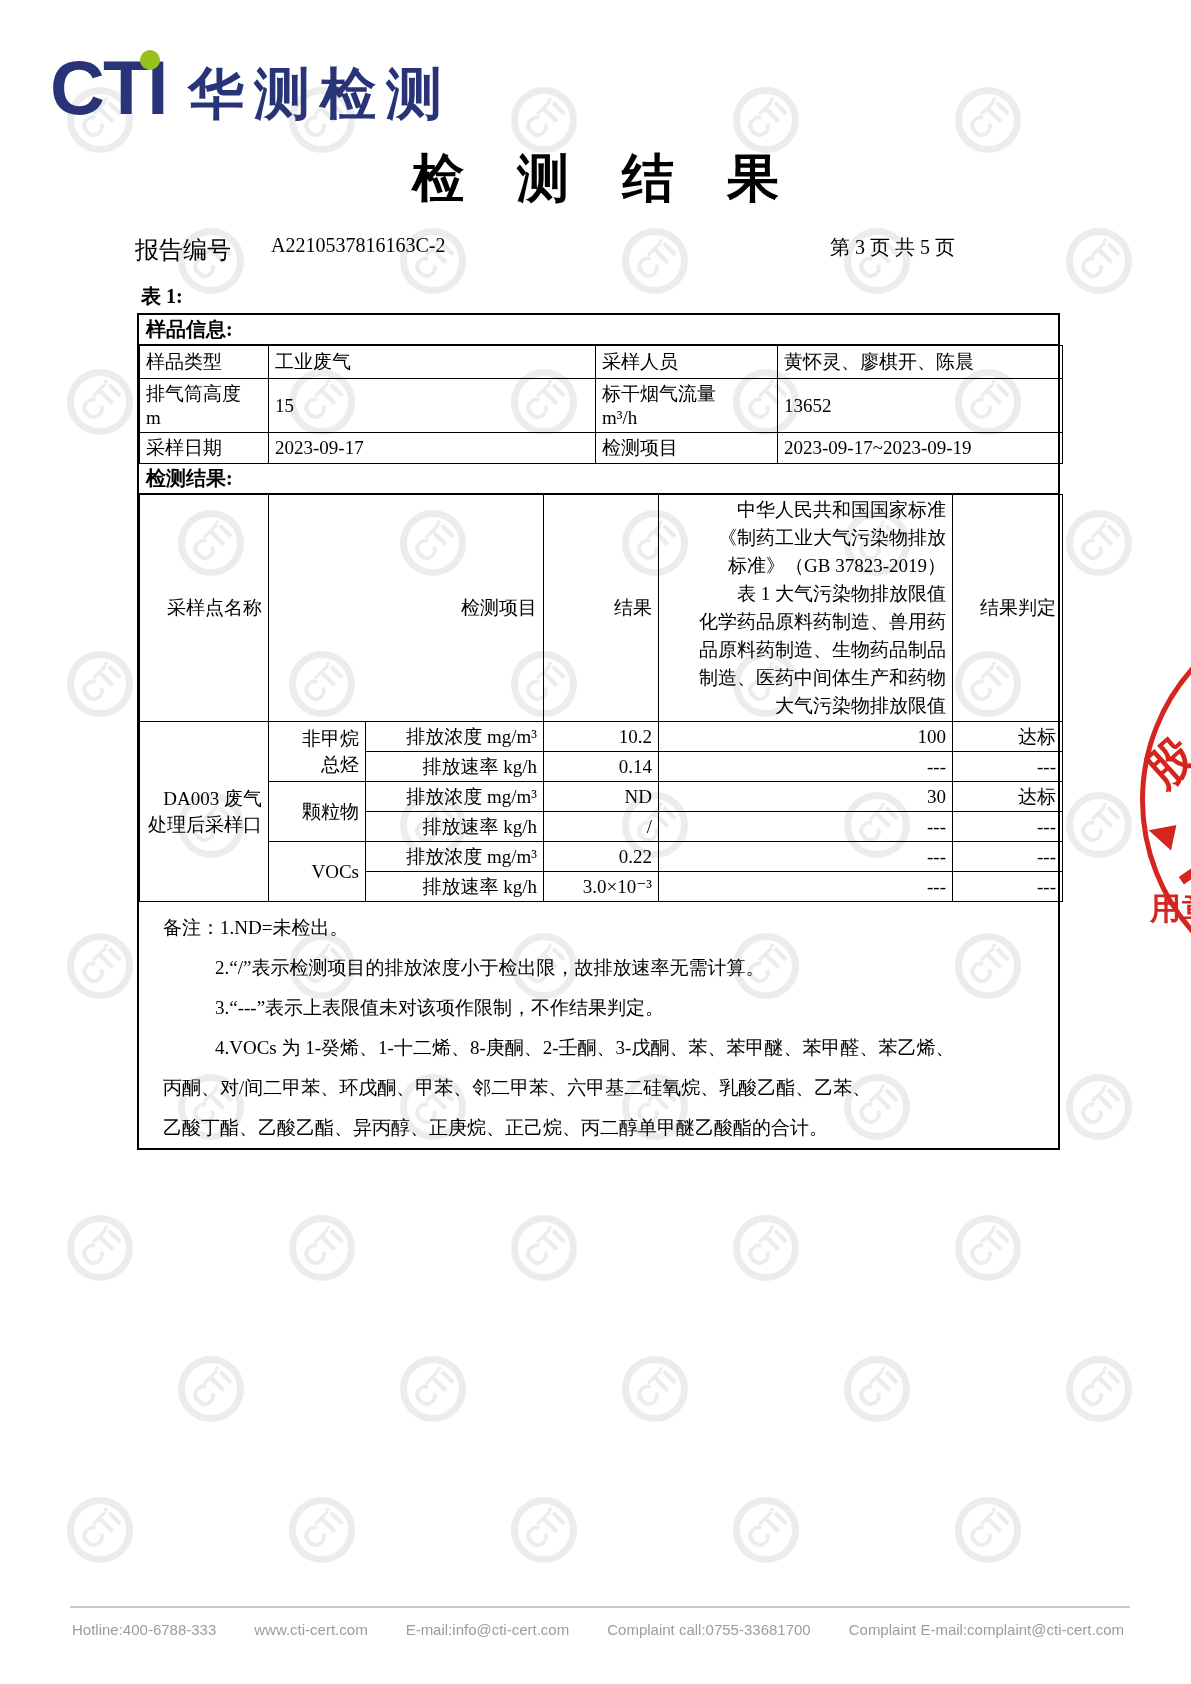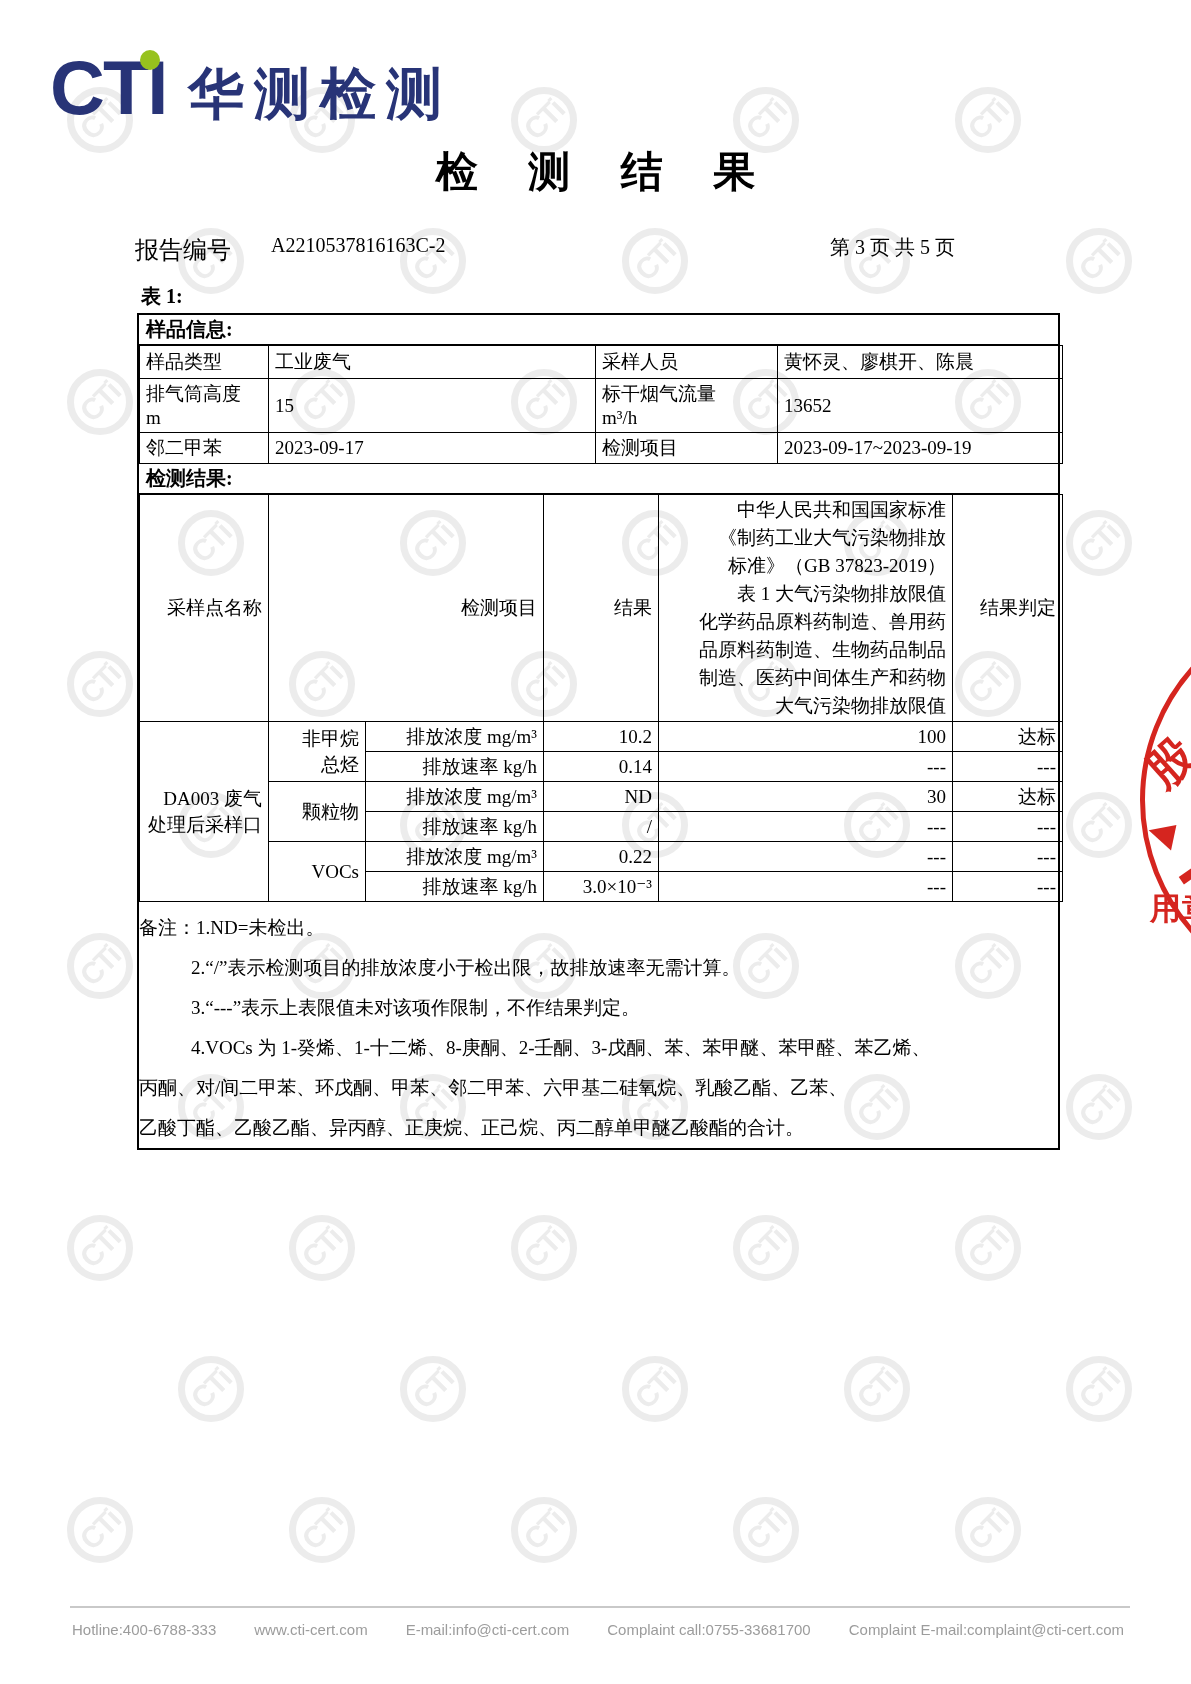--- a/index.html
+++ b/index.html
@@ -31,21 +31,21 @@
   .logo-dot { position:absolute; left:140px; top:50px; width:20px; height:20px; border-radius:50%; background:#97c21e; }
   .logo-cn {
     position:absolute; left:188px; top:66px; line-height:1;
     font-family:"Liberation Sans","DejaVu Sans",sans-serif; font-weight:800;
     font-size:56px; letter-spacing:10px; color:#283477;
   }
 
   
   .title {
     position:absolute; left:0; top:144px; width:100%; text-align:center;
-    font-size:42px; font-weight:700; letter-spacing:20px; text-indent:20px;
+    font-size:52px; font-weight:700; letter-spacing:20px; text-indent:20px;
   }
   .report-label { position:absolute; left:135px; top:234px; font-size:24px; }
   .report-no    { position:absolute; left:271px; top:234px; font-size:20px; }
   .page-info    { position:absolute; right:236px; top:234px; font-size:20px; }
   .table-label  { position:absolute; left:141px; top:283px; font-size:20px; font-weight:700; }
 
   
   .main-table {
     position:absolute; left:137px; top:313px; width:923px;
     border:2px solid #000; background:transparent;
@@ -64,21 +64,21 @@
   .t-sample tr.r3 { height:31px; }
   .t-sample td { text-align:left; }
   .two-line span { display:block; line-height:24px; }
 
   .t-results td { text-align:right; }
   .t-results tr.hdr { height:225px; }
   .t-results tr.d   { height:30px; }
   .std-block div { line-height:28px; font-size:19px; }
   .cell-lines span { display:block; line-height:26px; }
 
-  .notes { padding:6px 8px 0 0; font-size:19px; }
+  .notes { padding:6px 8px 0 24px; font-size:19px; }
   .notes .nline { line-height:40px; white-space:nowrap; }
   .ind1 { margin-left:52px; }
   .ind2 { }
   .notes-first { display:flex; }
 
   
   .stamp-circle {
     position:absolute; left:1140px; top:600px; width:400px; height:400px;
     border:5px solid #d5251f; border-radius:50%;
   }
@@ -317,21 +317,21 @@
             <span>m</span>
           </td>
           <td>15</td>
           <td class="two-line">
             <span>标干烟气流量</span>
             <span>m³/h</span>
           </td>
           <td>13652</td>
         </tr>
         <tr class="r3">
-          <td>邻二甲苯</td>
+          <td>采样日期</td>
           <td>2023-09-17</td>
           <td>检测项目</td>
           <td>2023-09-17~2023-09-19</td>
         </tr>
       </tbody>
         </table>
 
       <div class="sec-row">检测结果:</div>
 
       <table class="t-results">

